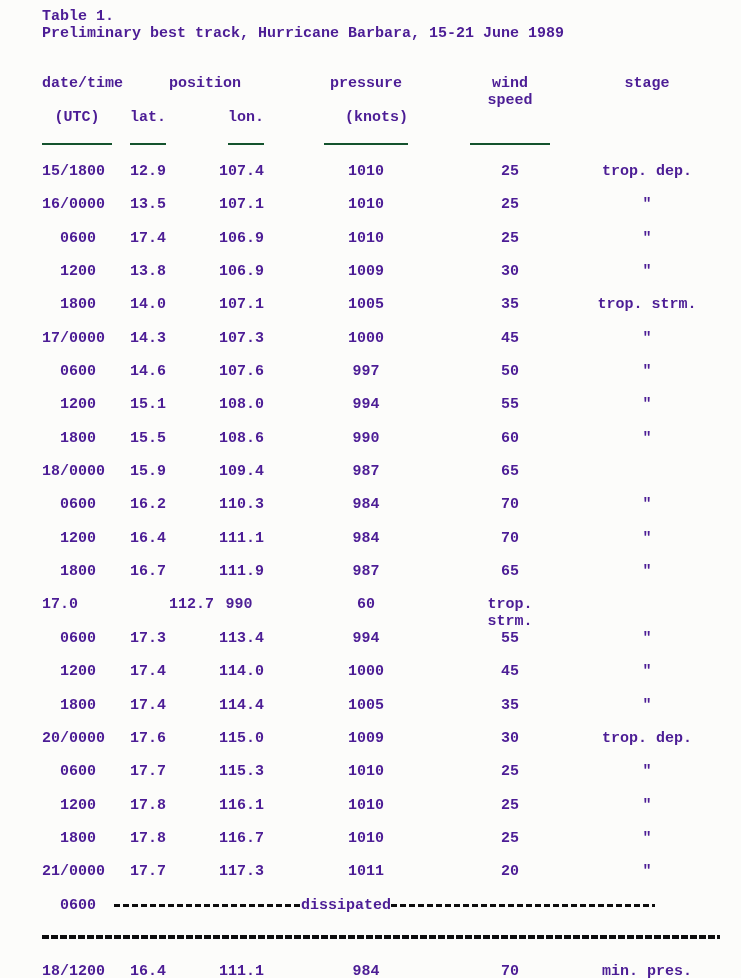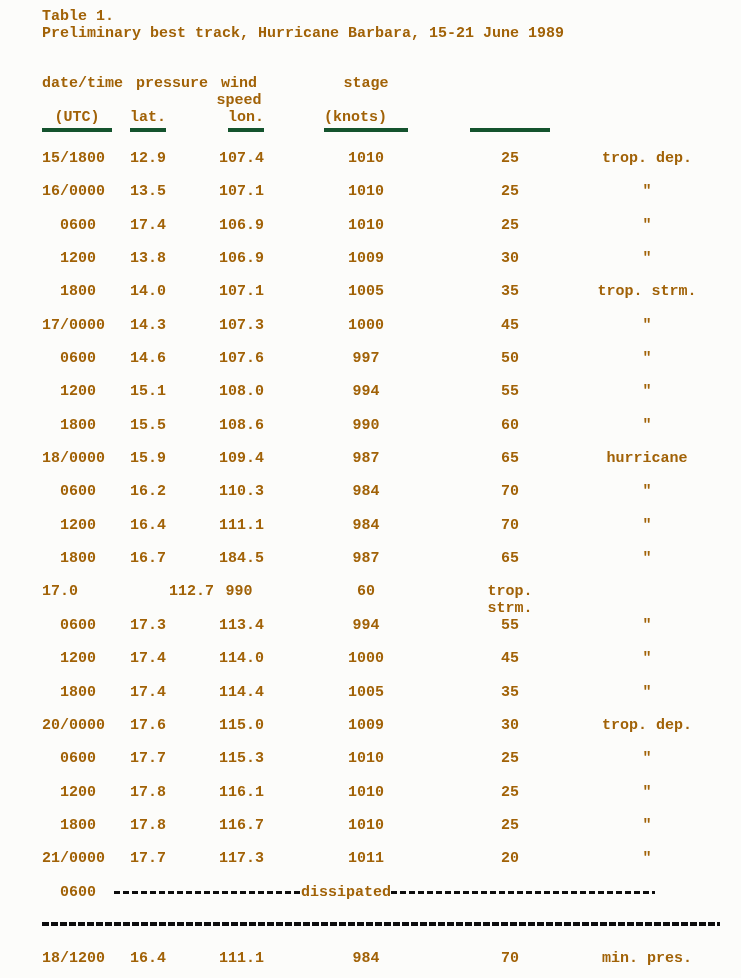--- a/index.html
+++ b/index.html
@@ -5,41 +5,41 @@
   html,body{margin:0;padding:0;background:#e8e8e6;}
   .page{
     position:relative;
     width:741px;height:978px;
     background:#fcfcfa;
     box-sizing:border-box;
     padding:8px 0 0 42px;
     font-family:"Liberation Mono","DejaVu Sans Mono",monospace;
     font-weight:700;
     font-size:15px;
-    color:#a16207;
+    color:#4c1d95;
     overflow:hidden;
   }
   .title-line{line-height:17px;white-space:pre;}
   .grid{
     display:grid;
     grid-template-columns:88px 84px 50px 204px 84px 190px;
     width:700px;
   }
   .thead{margin-top:33px;}
   .thead .hrow{line-height:17px;}
   .h-pos{grid-column:2/4;text-align:center;padding-left:16px;}
   .h-center{text-align:center;}
   .c-lat{text-align:left;padding-right:14px;}
   .c-lon{text-align:right;padding-left:2px;}
   .c-pres,.c-wind,.c-stage{text-align:center;}
   .c-dt{white-space:pre;text-align:left;}
-  .u{display:inline-block;border-bottom:4px solid #14532d;padding-bottom:2px;}
+  .u{display:inline-block;border-bottom:2px solid #14532d;padding-bottom:17px;}
   .u-utc{width:70px;text-align:center;}
   .u-mb{width:56px;text-align:center;}
-  .u-knots{width:84px;text-align:left;}
+  .u-knots{width:84px;text-align:right;}
   .u-stage{width:80px;height:17px;vertical-align:top;}
   .tbody{margin-top:18px;}
   .trow{height:33.35px;line-height:17px;}
   .diss-row{
     height:33.35px;line-height:17px;
     display:flex;align-items:flex-start;
     width:613px;
   }
   .diss-time{white-space:pre;flex:0 0 auto;}
   .dash{
@@ -60,20 +60,21 @@
 <div class="page">
 
   <div class="title-block">
     <div class="title-line">Table 1.</div>
     <div class="title-line">Preliminary best track, Hurricane Barbara, 15-21 June 1989</div>
   </div>
 
   <div class="thead">
     <div class="grid hrow">
       <div class="c-dt">date/time</div>
+      <div class="h-pos">position</div>
       <div class="h-center">pressure</div>
       <div class="h-center">wind speed</div>
       <div class="h-center">stage</div>
     </div>
     <div class="grid hrow">
       <div class="c-dt"><span class="u u-utc">(UTC)</span></div>
       <div class="c-lat"><span class="u">lat.</span></div>
       <div class="c-lon"><span class="u">lon.</span></div>
       <div class="h-center"><span class="u u-knots">(knots)</span></div>
       <div class="h-center"><span class="u u-stage"></span></div>
@@ -161,21 +162,20 @@
       <div class="c-wind">60</div>
       <div class="c-stage">"</div>
     </div>
 
     <div class="grid trow">
       <div class="c-dt">18/0000</div>
       <div class="c-lat">15.9</div>
       <div class="c-lon">109.4</div>
       <div class="c-pres">987</div>
       <div class="c-wind">65</div>
-      <div class="c-stage">hurricane</div>
     </div>
 
     <div class="grid trow">
       <div class="c-dt">  0600</div>
       <div class="c-lat">16.2</div>
       <div class="c-lon">110.3</div>
       <div class="c-pres">984</div>
       <div class="c-wind">70</div>
       <div class="c-stage">"</div>
     </div>
@@ -185,21 +185,21 @@
       <div class="c-lat">16.4</div>
       <div class="c-lon">111.1</div>
       <div class="c-pres">984</div>
       <div class="c-wind">70</div>
       <div class="c-stage">"</div>
     </div>
 
     <div class="grid trow">
       <div class="c-dt">  1800</div>
       <div class="c-lat">16.7</div>
-      <div class="c-lon">184.5</div>
+      <div class="c-lon">111.9</div>
       <div class="c-pres">987</div>
       <div class="c-wind">65</div>
       <div class="c-stage">"</div>
     </div>
 
     <div class="grid trow">
       <div class="c-lat">17.0</div>
       <div class="c-lon">112.7</div>
       <div class="c-pres">990</div>
       <div class="c-wind">60</div>

